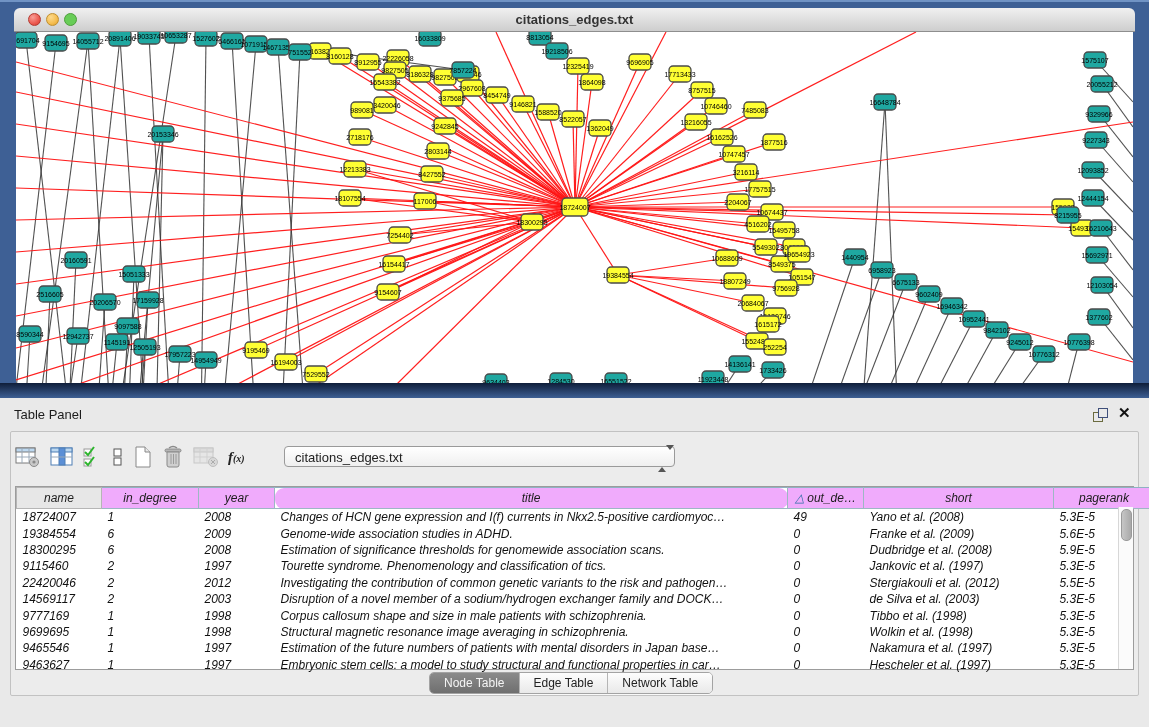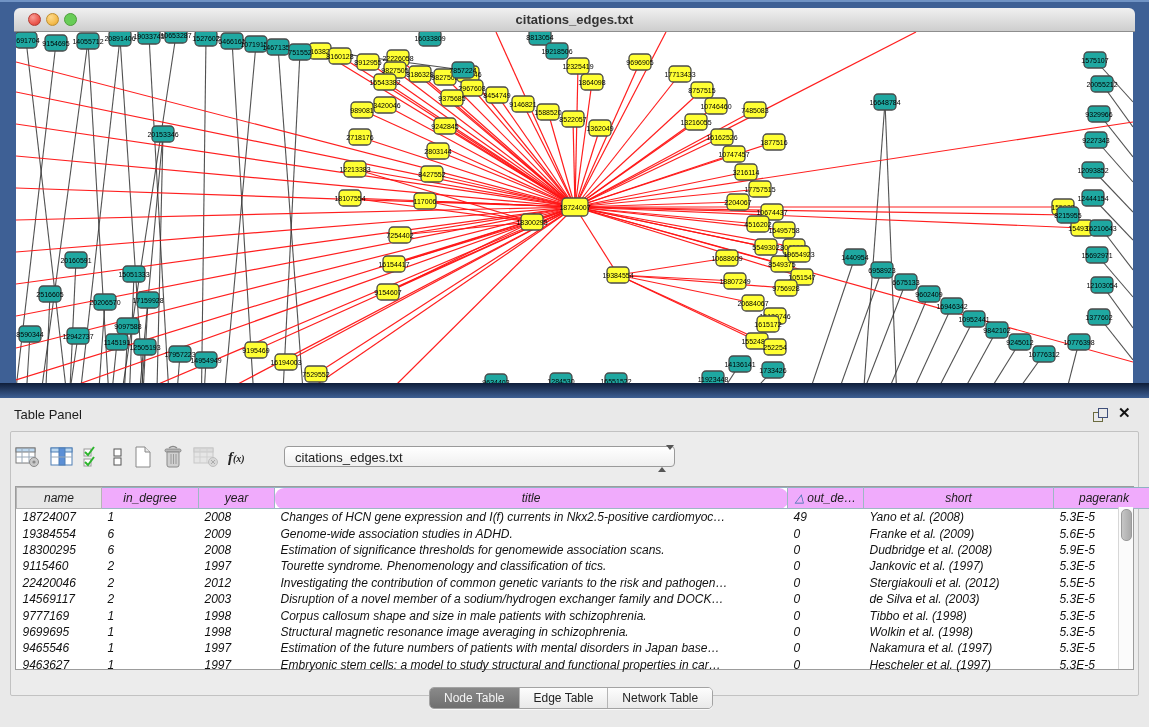--- a/index.html
+++ b/index.html
@@ -58,21 +58,21 @@
   table.dt th.first{background:#e7e7e7;border-color:#b5b5b5;}
   table.dt th .sort{color:#2f6fa8;margin-right:3px;}
   table.dt td{height:16.4px;padding:0 6px;color:#111;white-space:nowrap;overflow:hidden;}
   .vscroll{position:absolute;right:0;top:20px;bottom:0;width:14px;background:#fbfbfb;border-left:1px solid #d7d7d7;}
   .vthumb{position:absolute;left:2px;top:2px;width:9px;height:30px;border-radius:5px;
           background:linear-gradient(90deg,#c6c6c6,#a9a9a9);border:1px solid #9a9a9a;}
 
   
   .tabbar{position:absolute;left:418px;top:240px;height:20px;display:flex;
           border:1px solid #a3a3a3;border-radius:5px;overflow:hidden;
-          box-shadow:0 1px 0 rgba(255,255,255,.7);margin-top:15px;}
+          box-shadow:0 1px 0 rgba(255,255,255,.7);}
   .tabbar .seg{height:20px;line-height:20px;font-size:12px;padding:0 14px;cursor:pointer;
                background:linear-gradient(#fdfdfd,#e9e9e9);color:#222;border-right:1px solid #b5b5b5;}
   .tabbar .seg:last-child{border-right:none;}
   .tabbar .seg.sel{background:linear-gradient(#8a8a8a,#6f6f6f);color:#f5f5f5;}
 
   
   .statusbar{position:absolute;left:16px;top:700px;width:1113px;height:27px;
              background:linear-gradient(#ebebeb,#d6d6d6);border-top:1px solid #b0b0b0;box-sizing:border-box;margin-top:31px;}
   .mem-label{position:absolute;right:50px;top:7px;font-size:11px;color:#333;}
   .mem-dot{position:absolute;right:28px;top:6px;width:13px;height:13px;border-radius:50%;

